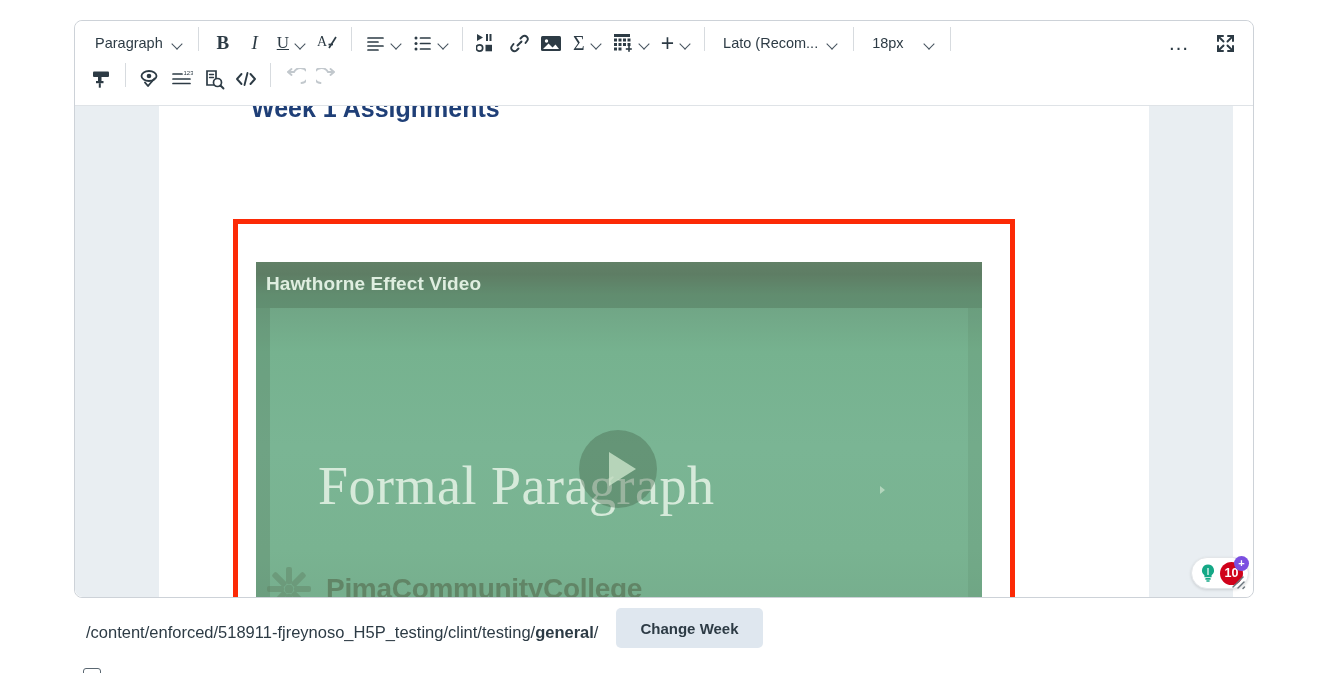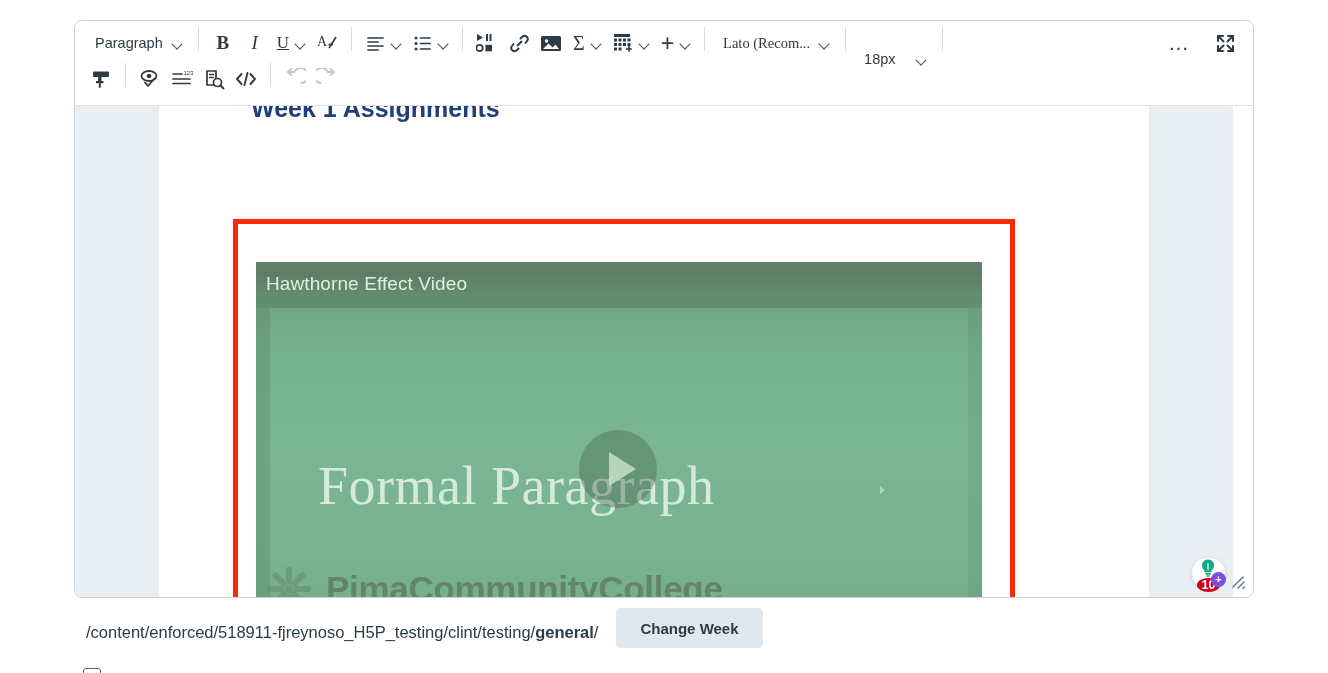--- a/index.html
+++ b/index.html
@@ -147,20 +147,21 @@
     left: 0; top: 0; right: 0;
     height: 46px;
     background: rgba(60,85,62,0.28);
   }
   .video-title {
     position: absolute;
     left: 10px; top: 11px;
     font-size: 19px;
     color: #dfeee0;
     letter-spacing: 0.1px;
+    font-weight: bold;
   }
   .video-left-strip {
     position: absolute;
     left: 0; top: 46px;
     width: 14px; bottom: 0;
     background: rgba(60,85,62,0.18);
   }
   .video-right-strip {
     position: absolute;
     right: 0; top: 46px;
@@ -208,21 +209,21 @@
   
   .brand-row {
     position: absolute;
     left: 8px; bottom: 58px;
     display: flex;
     align-items: center;
   }
   .brand-logo { width: 50px; height: 50px; opacity: .45; }
   .brand-text {
     margin-left: 12px;
-    font-size: 35px;
+    font-size: 28px;
     font-weight: bold;
     color: rgba(95,129,99,0.92);
     letter-spacing: -0.3px;
   }
 
   
   .assist-badge {
     position: absolute;
     left: 1190px; top: 535px;
     height: 32px;
@@ -455,28 +456,28 @@
 
       <div class="split-btn">
         <span class="gl" style="font-size:23px;font-weight:300;">
           <span>+</span>
         </span>
         <span class="caret"></span>
       </div>
 
       <div class="tb-sep"></div>
 
-      <div class="tb-combo" style="min-width:124px;justify-content:space-between;font-family:Liberation Serif, serif;">
+      <div class="tb-combo" style="min-width:124px;justify-content:space-between;">
         <span class="lbl">Lato (Recom...</span>
         <span class="caret"></span>
       </div>
 
       <div class="tb-sep"></div>
 
-      <div class="tb-combo" style="min-width:80px;justify-content:space-between;margin-top:16px;">
+      <div class="tb-combo" style="min-width:80px;justify-content:space-between;">
         <span class="lbl">18px</span>
         <span class="caret"></span>
       </div>
 
       <div class="tb-sep"></div>
 
       <div class="tb-spacer"></div>
 
       <div class="tb-btn" style="font-size:21px;letter-spacing:1px;line-height:10px;">
         <span>…</span>
@@ -624,21 +625,21 @@
                 <circle cx="25" cy="25" r="4.5"></circle>
               </g>
             </svg>
           </span>
           <span class="brand-text">PimaCommunityCollege</span>
         </div>
 
       </div>
     </div>
 
-    <div class="assist-badge" style="left:1116px; top:451px;flex-direction:column;">
+    <div class="assist-badge" style="left:1116px; top:451px;">
       <span class="assist-icon">
         <svg width="20" height="20" viewBox="0 0 20 20">
           <path d="M10 1.5 a6 6 0 0 1 3.6 10.8 L13.6 14.2 L6.4 14.2 L6.4 12.3 A6 6 0 0 1 10 1.5 z" fill="#15a886"></path>
           <rect x="7.2" y="15" width="5.6" height="1.8" rx="0.9" fill="#15a886"></rect>
           <rect x="8.2" y="17.3" width="3.6" height="1.5" rx="0.75" fill="#15a886"></rect>
           <path d="M10 5 L10 12" stroke="#ffffff" stroke-width="1.2"></path>
         </svg>
       </span>
       <span class="assist-count">
         <span>10</span>

